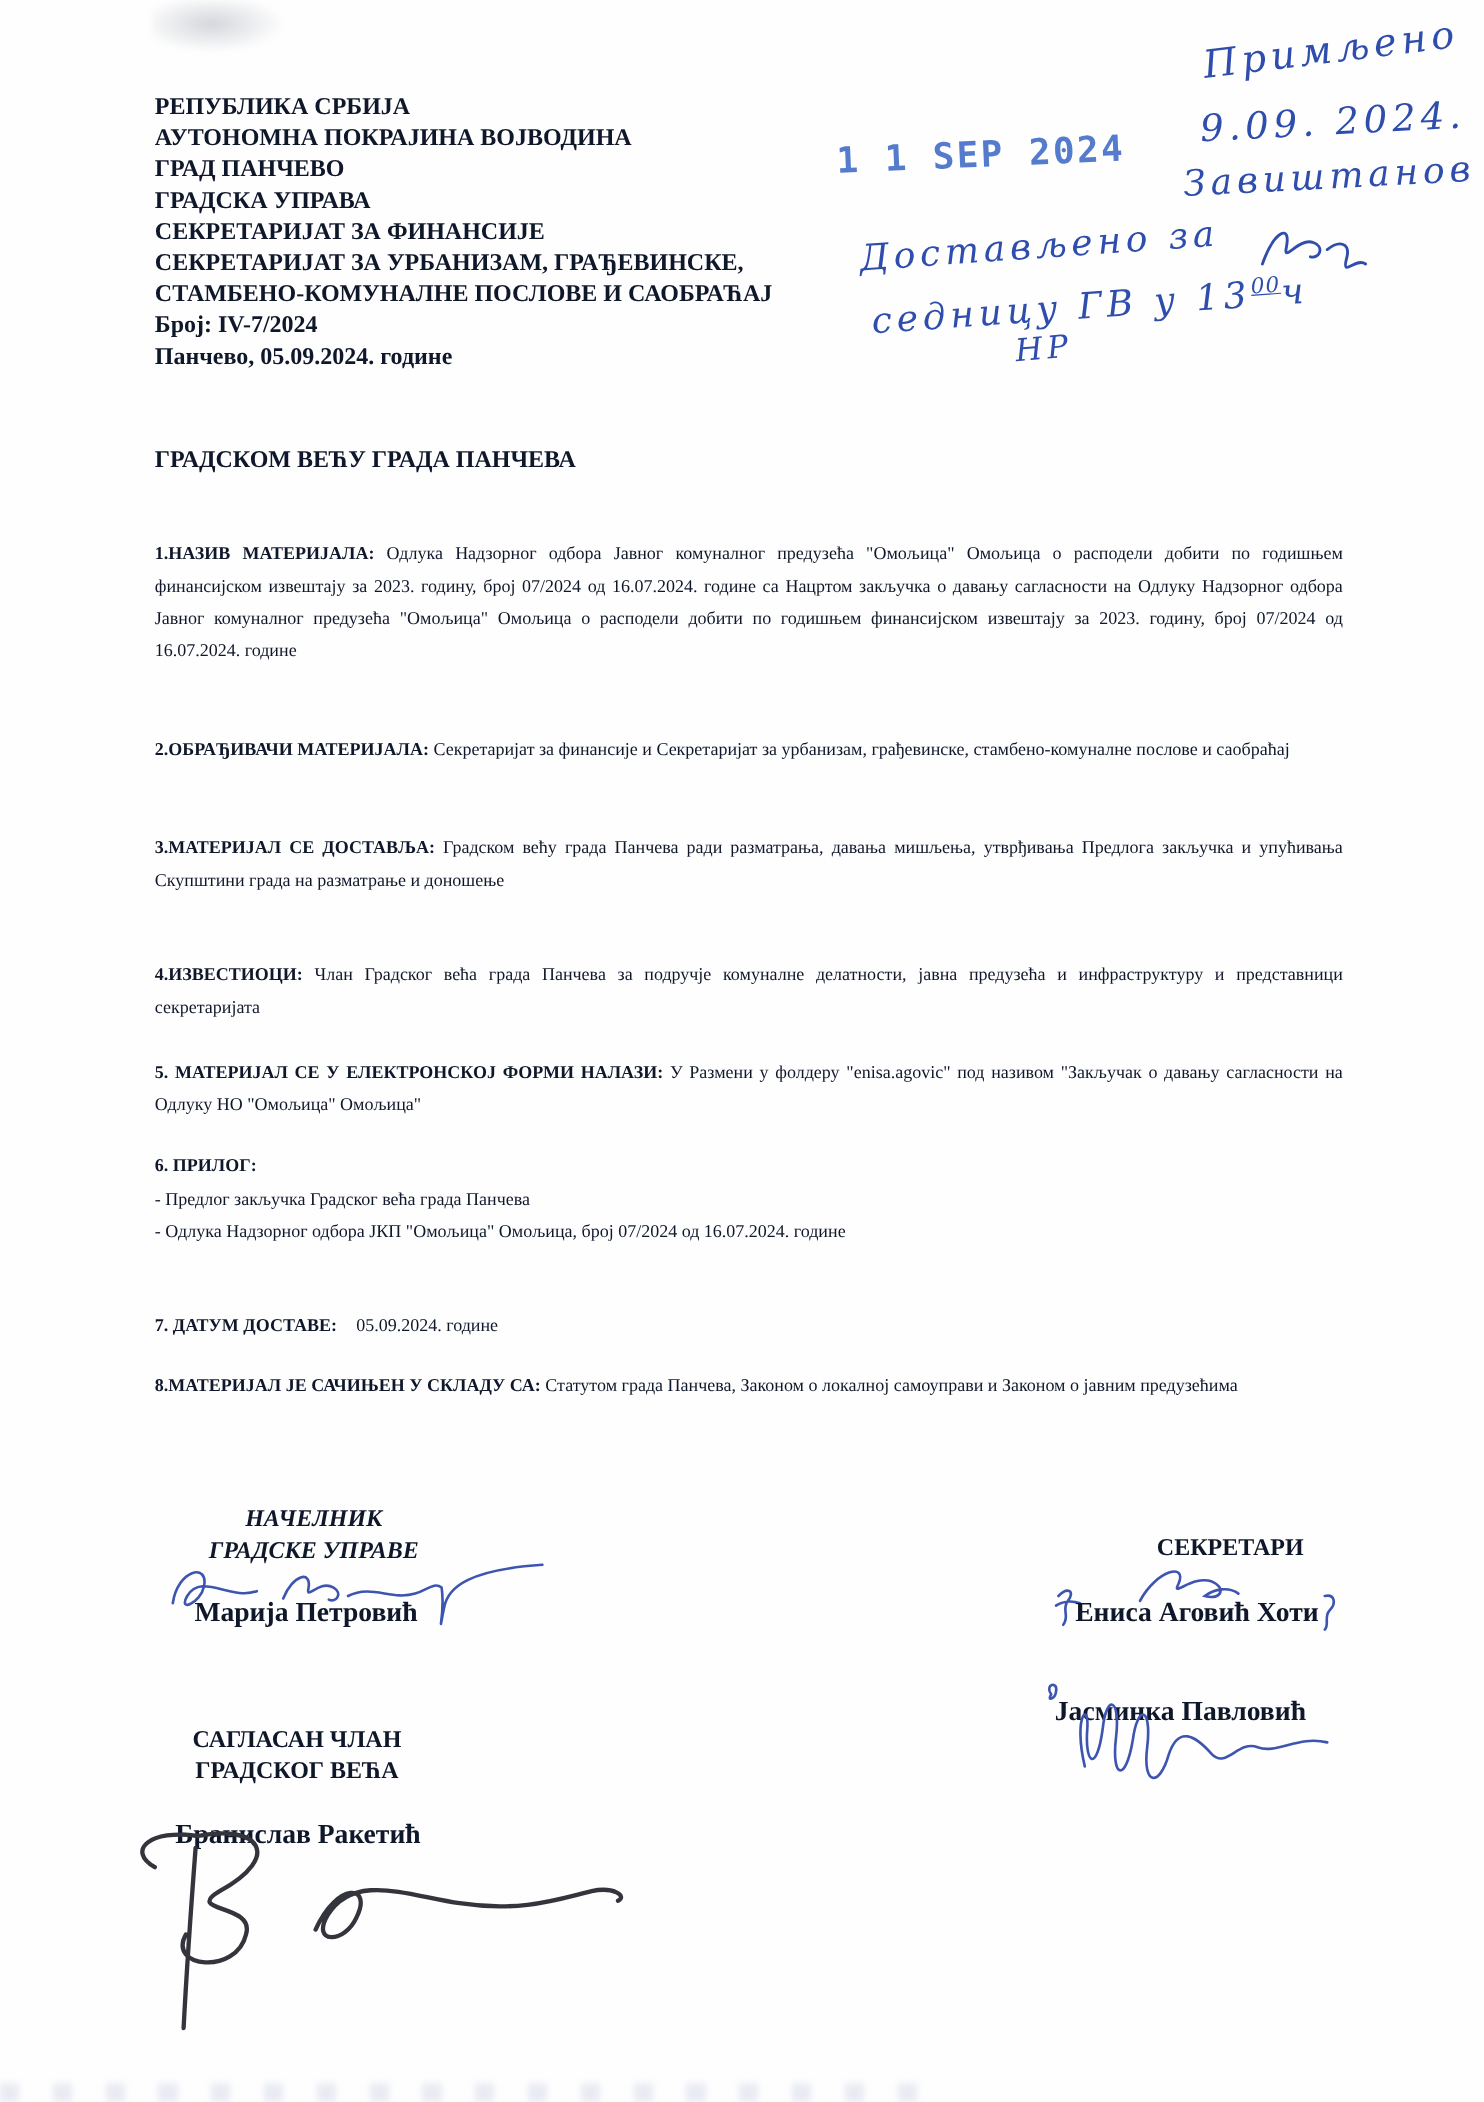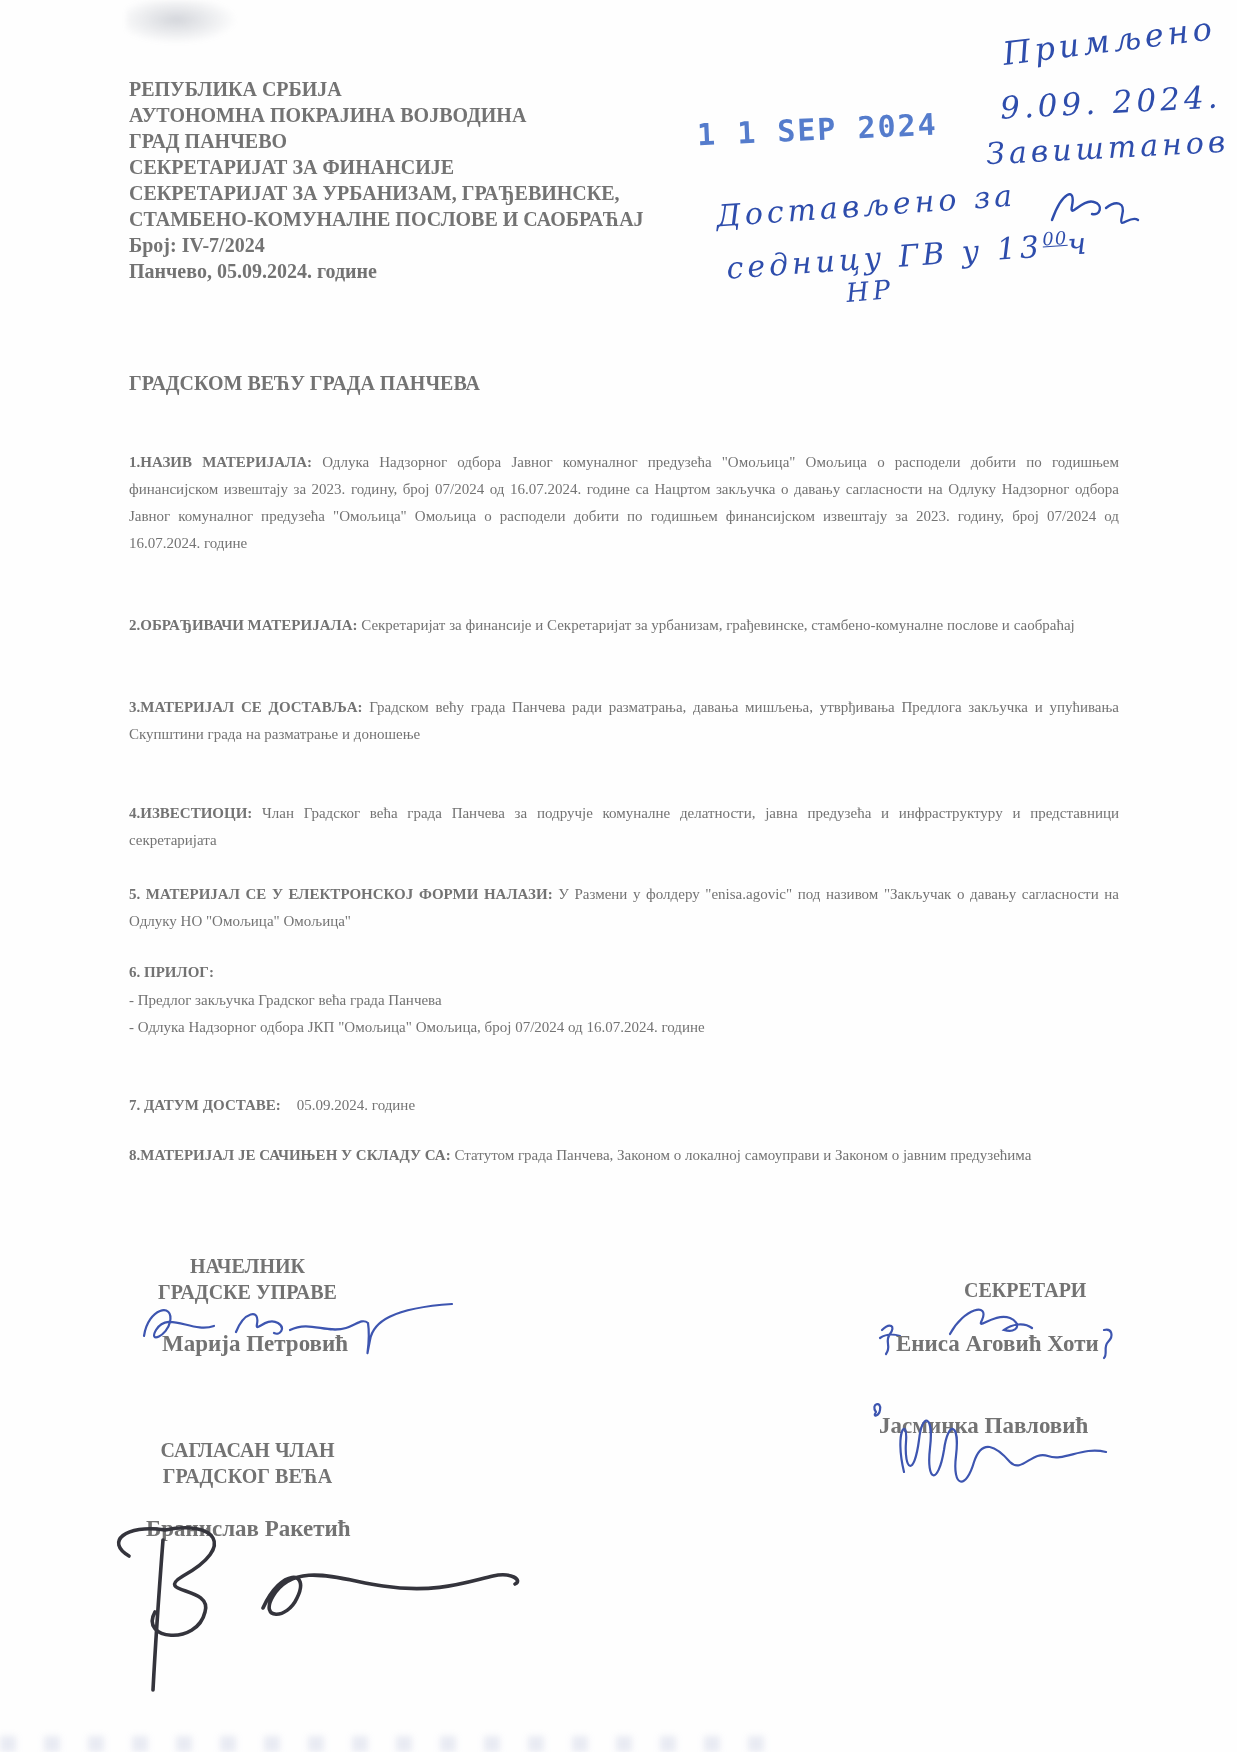--- a/index.html
+++ b/index.html
@@ -5,21 +5,21 @@
   html,body{margin:0;padding:0;background:#9a9aa0;}
   .page{
     position:relative;
     width:1237px;height:1752px;
     margin:0 auto;
     background:#fefefe;
     overflow:hidden;
     font-family:"Liberation Serif",serif;
     color:#161616;
   }
-  .doc{font-family:"Liberation Serif",serif;color:#737373;}
+  .doc{font-family:"Liberation Serif",serif;color:#0f172a;}
   
   .letterhead{
     position:absolute;left:129px;top:76px;width:720px;
     font-weight:700;font-size:20px;line-height:26px;white-space:nowrap;
   }
   
   .recipient{
     position:absolute;left:129px;top:372px;
     font-weight:700;font-size:20px;white-space:nowrap;
   }
@@ -71,20 +71,21 @@
 
 <div class="page">
 
   <div class="artifact-topleft"></div>
   <div class="artifact-bottom"></div>
 
   <div class="letterhead doc">
     <div>РЕПУБЛИКА СРБИЈА</div>
     <div>АУТОНОМНА ПОКРАЈИНА ВОЈВОДИНА</div>
     <div>ГРАД ПАНЧЕВО</div>
+    <div>ГРАДСКА УПРАВА</div>
     <div>СЕКРЕТАРИЈАТ ЗА ФИНАНСИЈЕ</div>
     <div>СЕКРЕТАРИЈАТ ЗА УРБАНИЗАМ, ГРАЂЕВИНСКЕ,</div>
     <div>СТАМБЕНО-КОМУНАЛНЕ ПОСЛОВЕ И САОБРАЋАЈ</div>
     <div>Број: IV-7/2024</div>
     <div>Панчево, 05.09.2024. године</div>
   </div>
 
   <div class="stamp">1 1 SEP 2024</div>
 
   <div class="hw" style="left:1002px;top:22px;font-size:32px;transform:rotate(-7deg);">Примљено</div>
@@ -131,21 +132,21 @@
   </div>
 
   <div class="para doc" style="top:1092px;text-align:left;">
     <span class="lbl">7. ДАТУМ ДОСТАВЕ:</span><span class="gap-left">05.09.2024. године</span>
   </div>
 
   <div class="para doc" style="top:1142px;">
     <span class="lbl">8.МАТЕРИЈАЛ ЈЕ САЧИЊЕН У СКЛАДУ СА: </span><span>Статутом града Панчева, Законом о локалној самоуправи и Законом о јавним предузећима</span>
   </div>
 
-  <div class="sigtitle doc" style="left:145px;top:1253px;width:205px;">
+  <div class="sigtitle doc" style="left:159px;top:1253px;width:205px;font-style:italic;">
     <div>НАЧЕЛНИК</div>
     <div>ГРАДСКЕ УПРАВЕ</div>
   </div>
   <svg class="sig" style="left:138px;top:1292px;" width="320" height="85" viewBox="0 0 320 85">
     <g fill="none" stroke="#3d55b0" stroke-width="2.2" stroke-linecap="round">
       <path d="M6,44 C10,16 36,10 32,30 C29,44 10,52 18,38 C30,18 54,42 76,34"></path>
       <path d="M98,40 C106,20 122,16 119,32 C117,42 128,24 140,31 C148,36 142,44 136,41"></path>
       <path d="M152,38 C172,28 188,42 208,36 C218,33 224,26 230,31 C233,50 226,78 232,48 C235,30 254,16 314,12"></path>
     </g>
   </svg>

